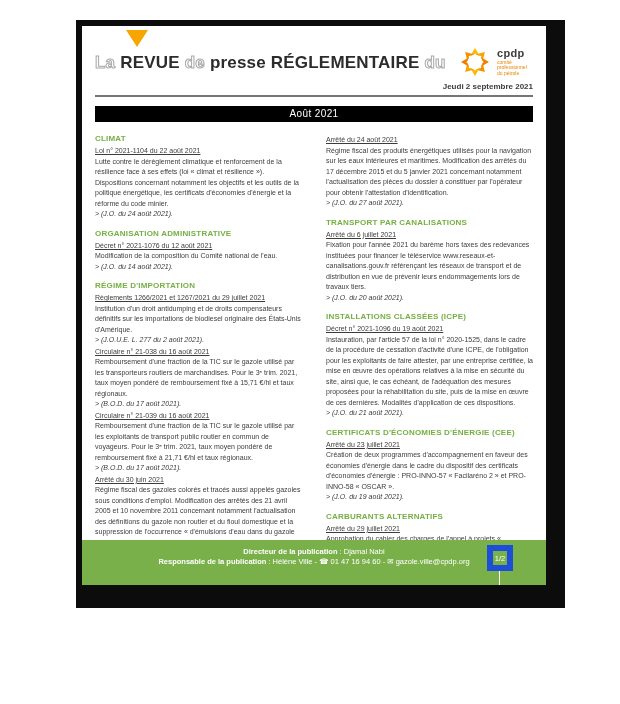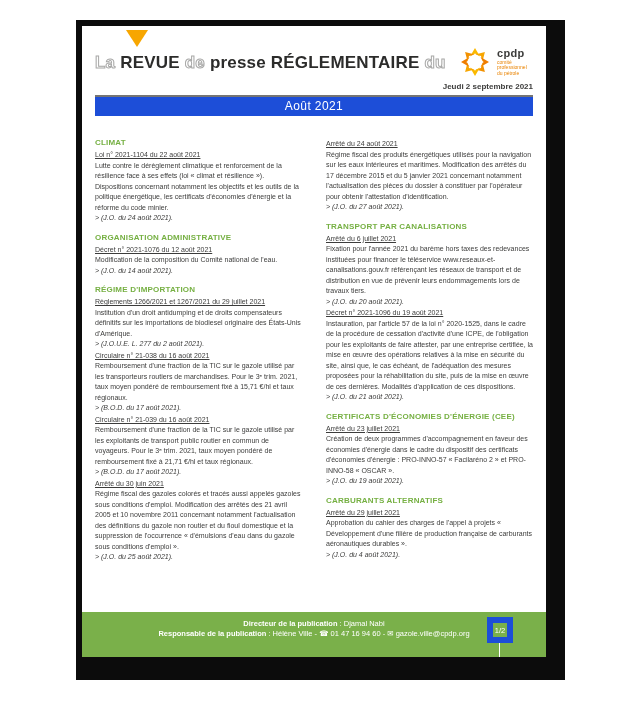--- a/index.html
+++ b/index.html
@@ -1,43 +1,43 @@
 <!DOCTYPE html>
 <html><head>
 <meta charset="utf-8">
 <style>
   * { box-sizing: border-box; margin: 0; padding: 0; }
   html,body { width: 620px; height: 704px; background: #ffffff;
     font-family: "Liberation Sans", "DejaVu Sans", sans-serif; }
   .canvas { position: relative; width: 620px; height: 704px; background: #fff; overflow: hidden; }
 
   
-  .mock-frame { position: absolute; left: 76px; top: 20px; width: 489px; height: 660px;
+  .mock-frame { position: absolute; left: 76px; top: 20px; width: 489px; height: 588px;
     background: #0c0c0c; padding: 6px 19px 23px 6px; }
   .page { position: relative; width: 100%; height: 100%; background: #ffffff; overflow: hidden; }
 
   
   .header { padding: 4px 13px 0 13px; }
   .triangle { width: 0; height: 0; margin-left: 31px;
     border-left: 11px solid transparent; border-right: 11px solid transparent;
     border-top: 17px solid #f7a600; }
   .title-row { display: flex; justify-content: space-between; align-items: flex-start; margin-top: 6px; }
   .title { font-size: 17px; font-weight: bold; color: #2c2c2b; white-space: nowrap; letter-spacing: .2px; }
   .outline { color: #ffffff; -webkit-text-stroke: 1px #a9a9a8; text-shadow: 0 0 0 #a9a9a8; }
   .logo { display: flex; align-items: center; gap: 5px; margin-top: -8px; margin-right: 2px; }
   .logo-text { line-height: 1; }
   .logo-name { font-size: 11px; font-weight: bold; color: #3c3c3b; letter-spacing: .3px; }
   .logo-tagline { font-size: 5px; color: #e98300; width: 34px; line-height: 5.5px; margin-top: 1px; }
   .date { text-align: right; font-size: 8px; color: #3c3c3b; margin-top: 3px; font-weight: bold; }
   .rule { height: 2px; background: #757574; margin-top: 4px; }
-  .banner { background: #1d4ed8; color: #ffffff; text-align: center;
-    font-size: 12px; padding: 2px 0 3px; letter-spacing: .4px; }
+  .banner { margin-top: 9px; background: #000000; color: #ffffff; text-align: center;
+    font-size: 10px; padding: 2px 0 3px; letter-spacing: .4px; }
 
   
-  .columns { display: flex; gap: 24px; padding: 22px 13px 0 13px; }
+  .columns { display: flex; gap: 24px; padding: 12px 13px 0 13px; }
   .col { flex: 1; min-width: 0; }
   .section-heading { color: #76b043; font-weight: bold; font-size: 8px; letter-spacing: .2px;
     margin: 9px 0 3px 0; }
   .col .section-heading:first-child { margin-top: 0; }
   .entry-ref { font-size: 7px; color: #3c3c3b; text-decoration: underline;
     line-height: 10.5px; margin-top: 1px; }
   .entry-body { font-size: 7px; color: #3c3c3b; line-height: 10.5px; }
   .entry-source { font-size: 7px; font-style: italic; color: #3c3c3b; line-height: 10.5px; margin-bottom: 1px; }
 
   
@@ -131,20 +131,21 @@
             <div class="entry-source">&gt; (J.O. du 25 août 2021).</div>
           </div>
         <div class="col">
             <div class="entry-ref">Arrêté du 24 août 2021</div>
             <div class="entry-body">Régime fiscal des produits énergétiques utilisés pour la navigation sur les eaux intérieures et maritimes. Modification des arrêtés du 17 décembre 2015 et du 5 janvier 2021 concernant notamment l'actualisation des pièces du dossier à constituer par l'opérateur pour obtenir l'attestation d'identification.</div>
             <div class="entry-source">&gt; (J.O. du 27 août 2021).</div>
             <div class="section-heading">TRANSPORT PAR CANALISATIONS</div>
             <div class="entry-ref">Arrêté du 6 juillet 2021</div>
             <div class="entry-body">Fixation pour l'année 2021 du barème hors taxes des redevances instituées pour financer le téléservice www.reseaux-et-canalisations.gouv.fr référençant les réseaux de transport et de distribution en vue de prévenir leurs endommagements lors de travaux tiers.</div>
             <div class="entry-source">&gt; (J.O. du 20 août 2021).</div>
+            <div class="section-heading">INSTALLATIONS CLASSÉES (ICPE)</div>
             <div class="entry-ref">Décret n° 2021-1096 du 19 août 2021</div>
             <div class="entry-body">Instauration, par l'article 57 de la loi n° 2020-1525, dans le cadre de la procédure de cessation d'activité d'une ICPE, de l'obligation pour les exploitants de faire attester, par une entreprise certifiée, la mise en œuvre des opérations relatives à la mise en sécurité du site, ainsi que, le cas échéant, de l'adéquation des mesures proposées pour la réhabilitation du site, puis de la mise en œuvre de ces dernières. Modalités d'application de ces dispositions.</div>
             <div class="entry-source">&gt; (J.O. du 21 août 2021).</div>
             <div class="section-heading">CERTIFICATS D'ÉCONOMIES D'ÉNERGIE (CEE)</div>
             <div class="entry-ref">Arrêté du 23 juillet 2021</div>
             <div class="entry-body">Création de deux programmes d'accompagnement en faveur des économies d'énergie dans le cadre du dispositif des certificats d'économies d'énergie : PRO-INNO-57 « Facilaréno 2 » et PRO-INNO-58 « OSCAR ».</div>
             <div class="entry-source">&gt; (J.O. du 19 août 2021).</div>
             <div class="section-heading">CARBURANTS ALTERNATIFS</div>
             <div class="entry-ref">Arrêté du 29 juillet 2021</div>
             <div class="entry-body">Approbation du cahier des charges de l'appel à projets « Développement d'une filière de production française de carburants aéronautiques durables ».</div>

